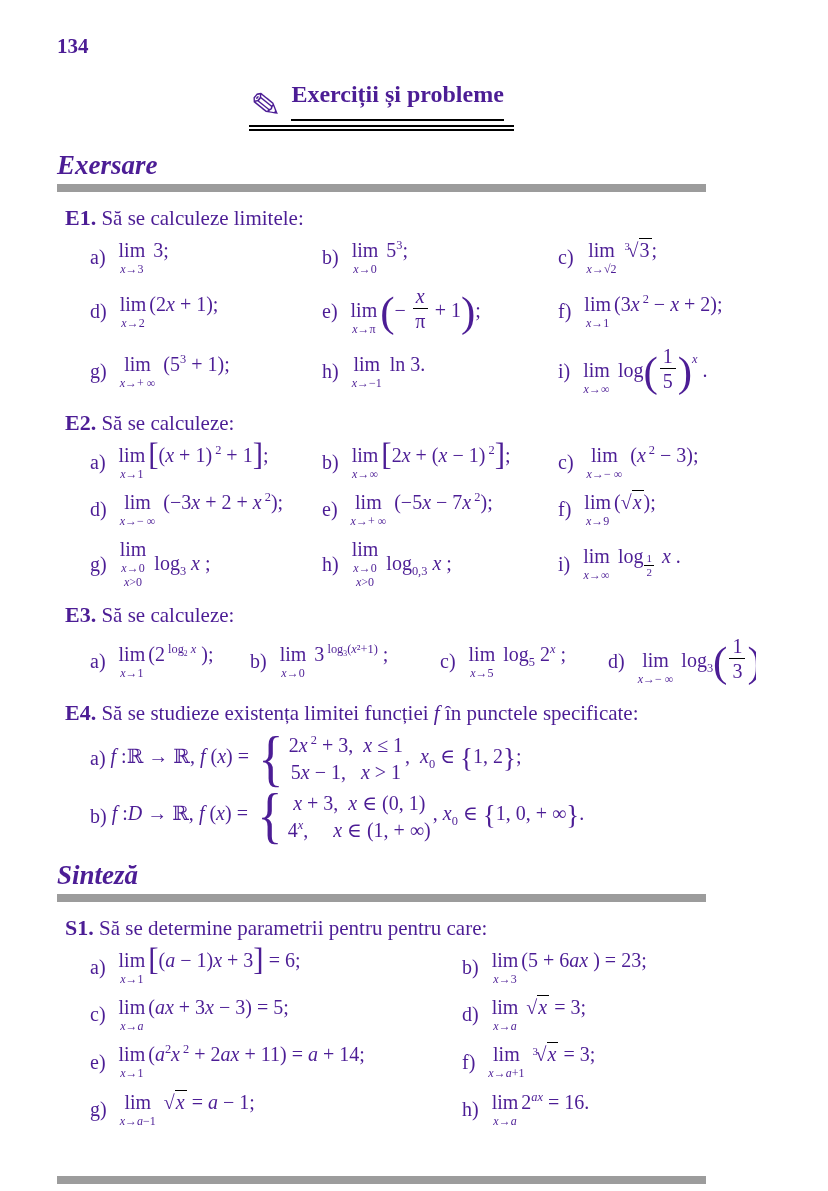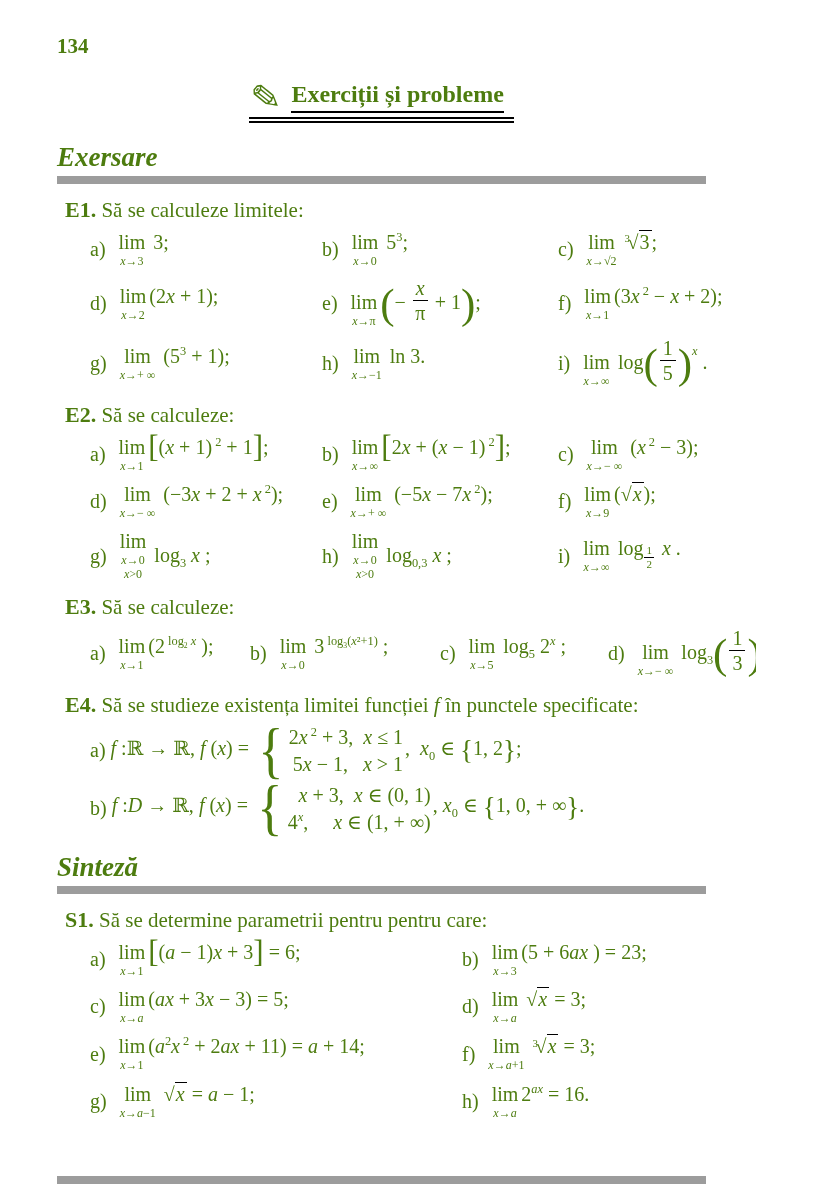--- a/index.html
+++ b/index.html
@@ -1,24 +1,24 @@
 <!DOCTYPE html>
 <html><head>
 <meta charset="utf-8">
 <style>
   html,body{margin:0;padding:0;background:#fff;}
   .page{position:relative;width:756px;height:1191px;box-sizing:border-box;
-        padding:34px 50px 0 57px;background:#fff;color:#4d7c0f;
+        padding:34px 50px 0 57px;background:#fff;color:#4c1d95;
         font-family:"Liberation Serif","DejaVu Serif",serif;font-size:20px;overflow:hidden;}
   .pagenum{font-weight:bold;font-size:21px;}
   
   .title-band{display:flex;align-items:flex-end;gap:10px;width:fit-content;
               margin:22px auto 0 auto;border-bottom:6px double #000;padding:0 10px 4px 2px;}
   .pencil{font-size:36px;line-height:0.8;transform:rotate(-6deg);display:inline-block;}
-  .main-title{font-weight:bold;font-size:24px;border-bottom:2.5px solid #000;padding-bottom:3px;}
+  .main-title{font-weight:bold;font-size:24px;border-bottom:2.5px solid #000;padding-bottom:11px;}
   
   .sec-head{font-weight:bold;font-style:italic;font-size:27px;margin-top:20px;line-height:1.1;}
   .sec-bar{height:8px;background:#9c9c9c;margin-top:3px;}
   .bottom-bar{position:absolute;left:57px;right:50px;bottom:7px;height:8px;background:#9c9c9c;}
   
   .intro{margin:13px 0 8px 8px;font-size:21px;}
   .enum{font-weight:bold;font-size:22px;}
   .r{display:flex;align-items:center;margin-left:33px;margin-bottom:10px;}
   .c{flex:0 0 auto;display:flex;align-items:center;}
   .w232{width:232px;} .w236{width:236px;}
@@ -41,21 +41,21 @@
   .bk{font-size:1.55em;vertical-align:-0.1em;line-height:0;}
   .px{font-size:0.62em;vertical-align:1.15em;line-height:0;}
   .sq{white-space:nowrap;text-align:center;}
   .sq .ov{border-top:1.6px solid #000;padding:0 2px 0 1px;}
   .ri{font-size:0.55em;vertical-align:0.62em;margin-right:-0.22em;line-height:0;}
   .subfr{display:inline-block;text-align:center;font-size:0.55em;vertical-align:-1.15em;line-height:1;margin:0 3px 0 1px;}
   .subfr .nu{display:block;border-bottom:1.2px solid #000;padding:0 2px 1px;line-height:1;}
   .subfr .de{display:block;padding-top:1px;line-height:1;}
   .pw{display:inline-flex;align-items:center;vertical-align:middle;margin:0 2px;}
   .pw .brc{font-size:3.1em;font-weight:400;line-height:0.8;margin-right:3px;transform:scaleX(0.85);}
-  .pw .prs{display:inline-flex;flex-direction:column;gap:5px;text-align:right;line-height:1.1;}
+  .pw .prs{display:inline-flex;flex-direction:column;gap:5px;text-align:center;line-height:1.1;}
   .sb{font-size:1.35em;vertical-align:-0.12em;line-height:0;}
 </style>
 </head>
 <body>
 
 <div class="page">
   <div class="pagenum">134</div>
 
   <div class="title-band">
     <span class="pencil">✎</span>

